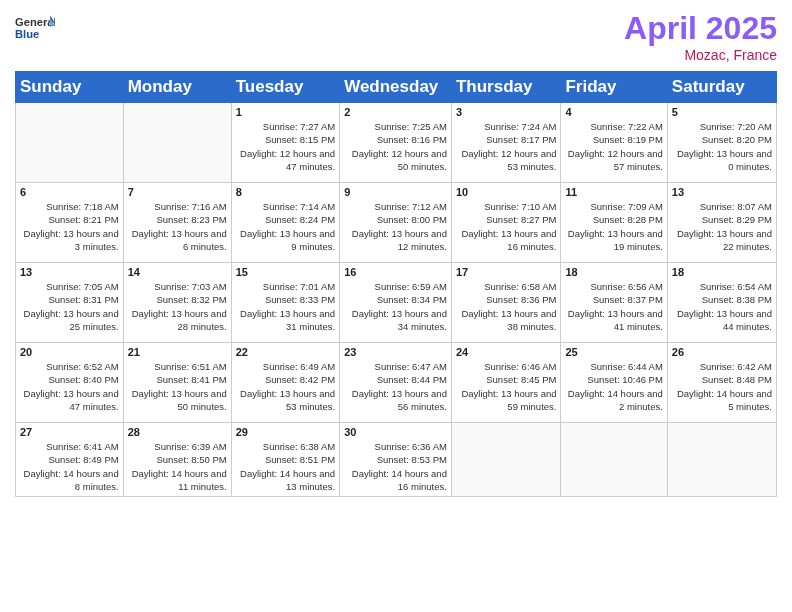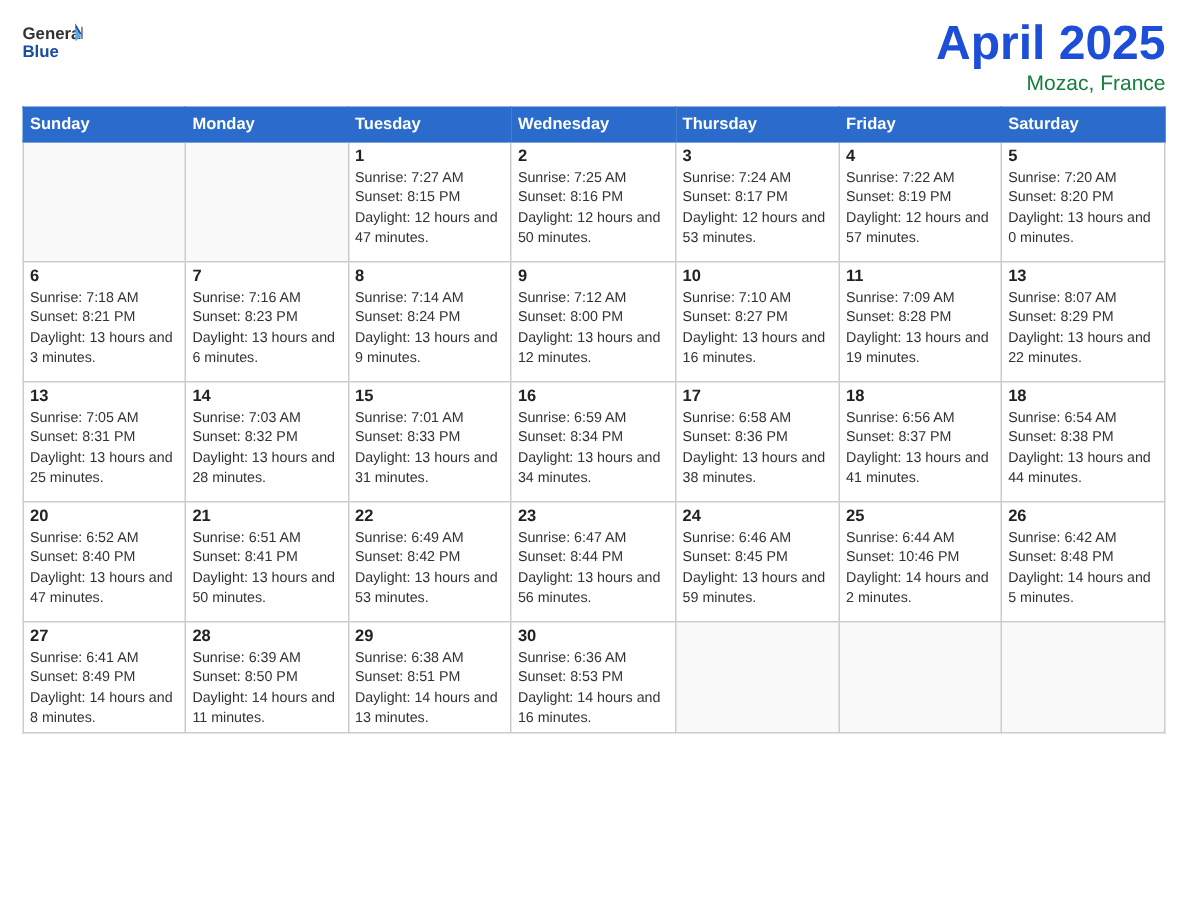--- a/index.html
+++ b/index.html
@@ -33,37 +33,37 @@
       width: 40px;
       height: 35px;
       margin-right: 2px;
     }
     .title-area {
       text-align: right;
     }
     .month-title {
       font-size: 32px;
       font-weight: bold;
-      color: #1d4ed8;
+      color: #8b5cf6;
     }
     .location {
       font-size: 14px;
-      color: #15803d;
+      color: #be185d;
     }
     .calendar {
       width: 100%;
       border-collapse: collapse;
       font-size: 10px;
     }
     .calendar th {
       background: #2a6bcc;
       color: #fff;
       padding: 5px 4px;
       text-align: left;
-      font-size: 11px;
+      font-size: 17px;
       font-weight: bold;
       border: 1px solid #2a6bcc;
     }
     .calendar td {
       border: 1px solid #ccc;
       padding: 3px 4px;
       vertical-align: top;
       width: 113px;
       height: 80px;
       background: #fff;
@@ -75,20 +75,21 @@
       font-size: 11px;
       font-weight: bold;
       color: #222;
       display: block;
       margin-bottom: 2px;
     }
     .day-info {
       color: #333;
       line-height: 1.4;
       font-size: 9.5px;
+      text-align: right;
     }
     .last-row td {
       height: 70px;
     }
   </style>
 </head>
 <body>
 
 <div class="page">
   <div class="header">

